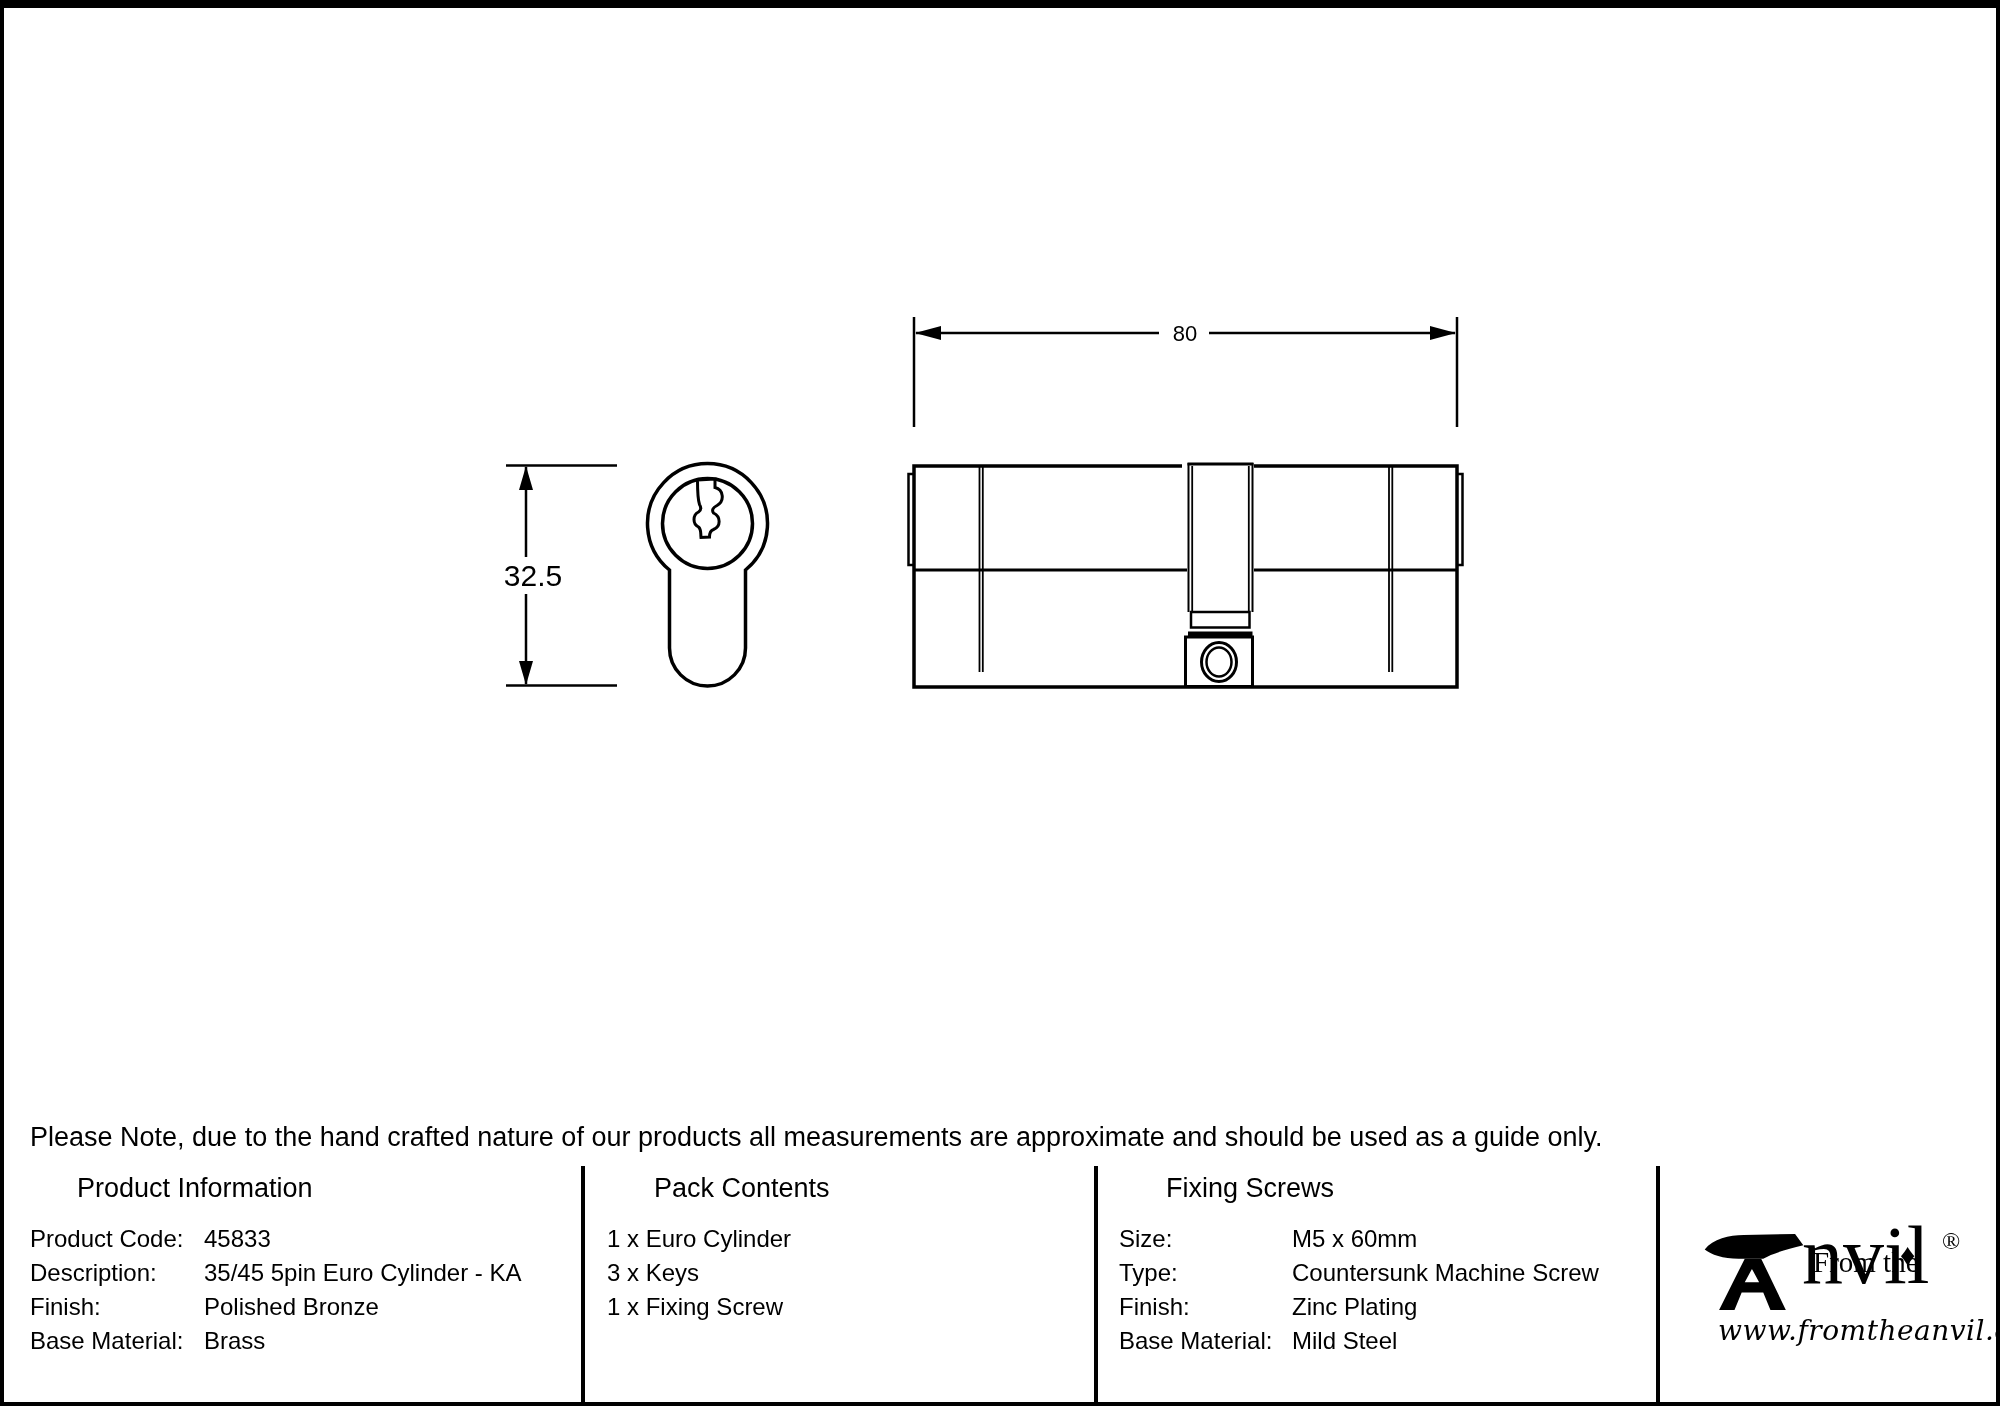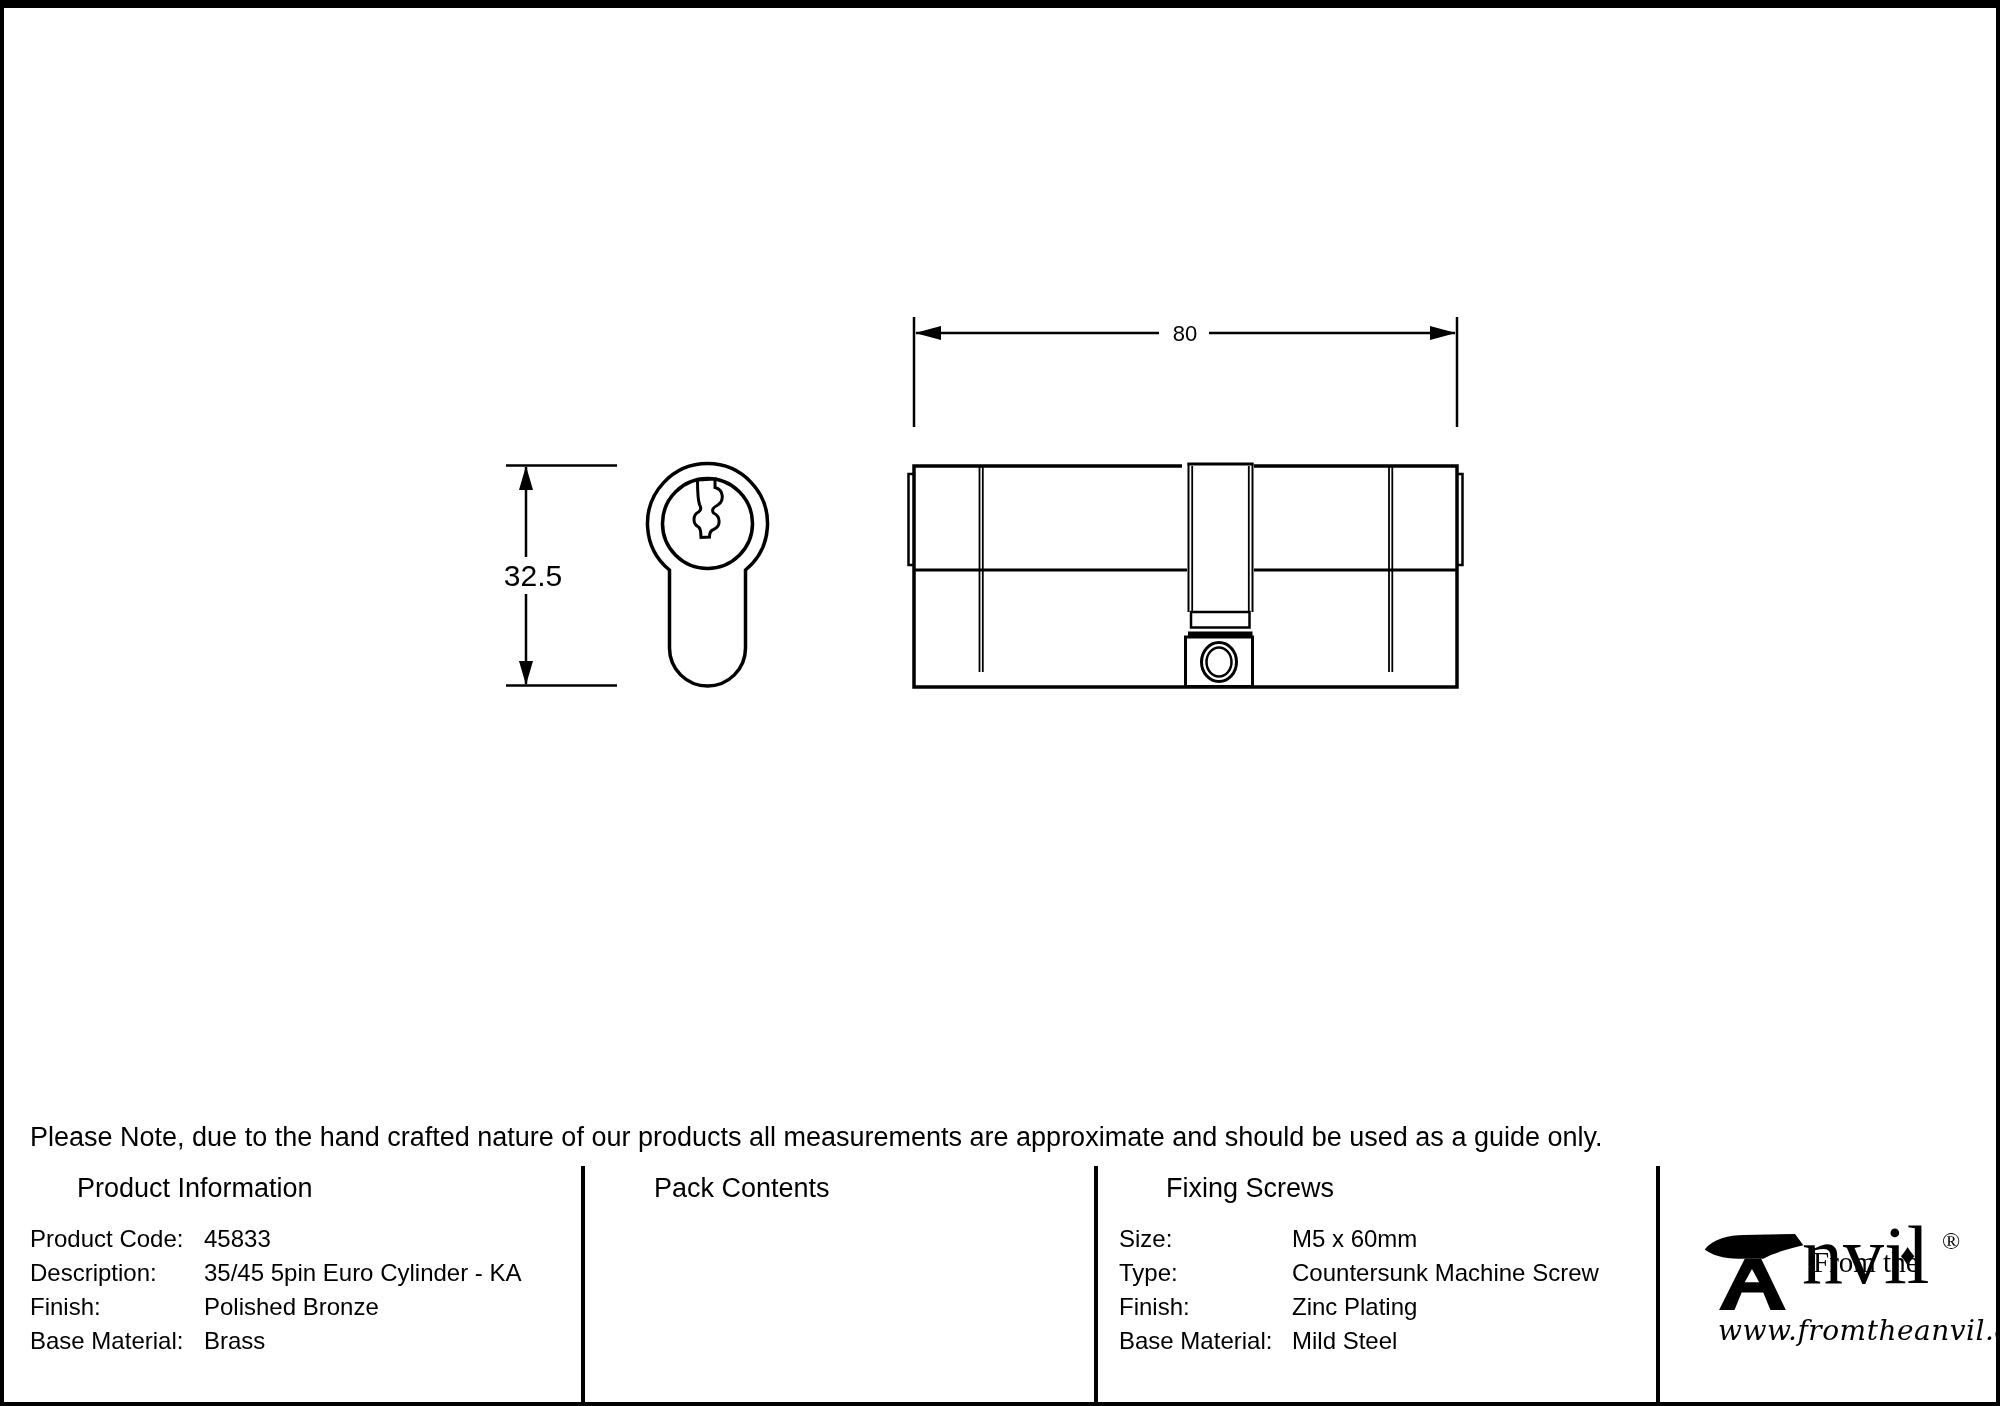--- a/index.html
+++ b/index.html
@@ -142,20 +142,25 @@
     <div>Finish:</div>
     <div>Base Material:</div>
   </div>
   <div class="abs cell-block" style="left:200px; top:1218px;">
     <div>45833</div>
     <div>35/45 5pin Euro Cylinder - KA</div>
     <div>Polished Bronze</div>
     <div>Brass</div>
   </div>
 
+  <div class="abs cell-block" style="left:603px; top:1218px;">
+    <div>1 x Euro Cylinder</div>
+    <div>3 x Keys</div>
+    <div>1 x Fixing Screw</div>
+  </div>
 
   <div class="abs cell-block" style="left:1115px; top:1218px;">
     <div>Size:</div>
     <div>Type:</div>
     <div>Finish:</div>
     <div>Base Material:</div>
   </div>
   <div class="abs cell-block" style="left:1288px; top:1218px;">
     <div>M5 x 60mm</div>
     <div>Countersunk Machine Screw</div>

